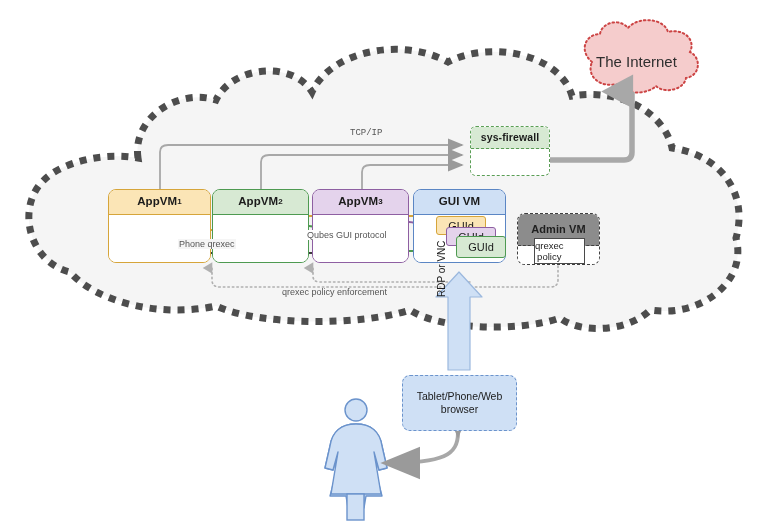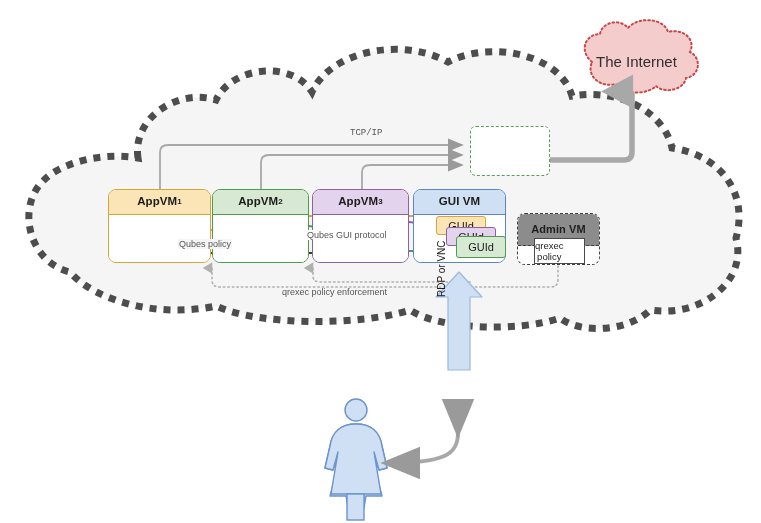--- a/index.html
+++ b/index.html
@@ -243,20 +243,21 @@
       <path d="M 356,424 C 341,424 332,432 330,446 L 325,468 L 333,470 L 338,452
                L 331,494 L 381,494 L 374,452 L 379,470 L 387,468 L 382,446
                C 380,432 371,424 356,424 Z" fill="#cfe0f5" stroke="#6b93cc" stroke-width="1.4" stroke-linejoin="round"></path>
       <rect x="347" y="494" width="17" height="26" fill="#cfe0f5" stroke="#6b93cc" stroke-width="1.4"></rect>
     </g>
 
     <path d="M 458,433 C 458,455 444,463 386,463" fill="none" stroke="#a8a8a8" stroke-width="4" marker-end="url(#ah-curve)" marker-start="url(#ah-curve)"></path>
   </svg>
 
   <div class="vmbox" id="sysfw">
+    <div class="vmhead">sys-firewall</div>
     <div class="vmbody" style="height:26px"></div>
   </div>
 
   <div class="vmbox" id="appvm1">
     <div class="vmhead">
       <span>AppVM</span>
         <span class="sub">1</span>
     </div>
     <div class="vmbody" style="height:47px"></div>
   </div>
@@ -290,21 +291,27 @@
     <div class="vmhead">Admin VM</div>
     <div class="vmbody" style="height:29px"></div>
   </div>
   <div id="qrexec-policy">
     <span>
       <span>qrexec</span><br>
       <span>policy</span>
     </span>
   </div>
 
+  <div id="tablet">
+    <span>
+      <span>Tablet/Phone/Web</span><br>
+      <span>browser</span>
+    </span>
+  </div>
 
   <div class="lbl" id="lbl-tcpip">TCP/IP</div>
-  <div class="lbl" id="lbl-qrexec">Qubes policy</div>
+  <div class="lbl" id="lbl-qrexec">Phone qrexec</div>
   <div class="lbl" id="lbl-guiproto">Qubes GUI protocol</div>
   <div class="lbl" id="lbl-policy">qrexec policy enforcement</div>
   <div id="lbl-internet">The Internet</div>
   <div id="lbl-rdp">RDP or VNC</div>
 
 </div>
 
 </body></html>

